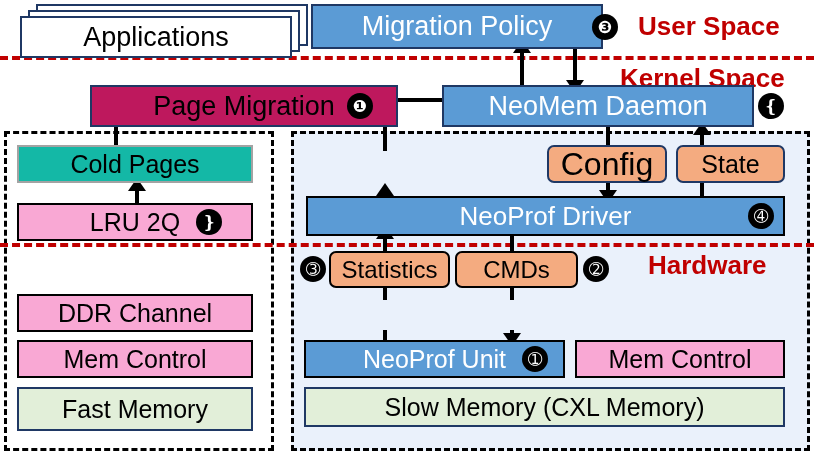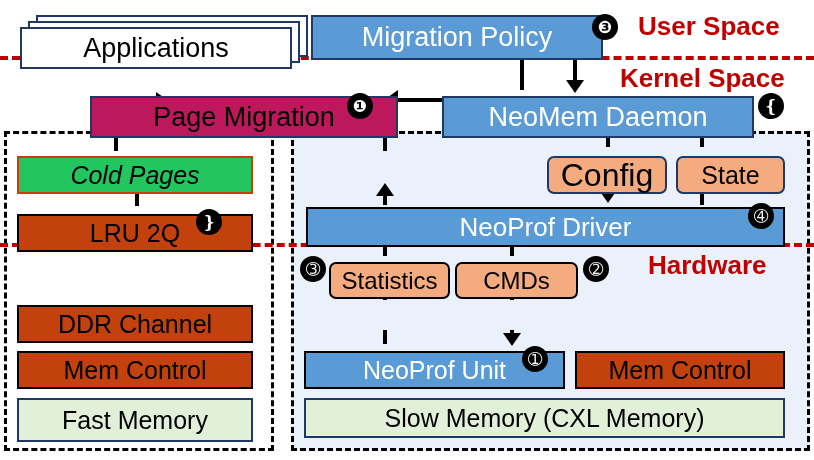--- a/index.html
+++ b/index.html
@@ -1,28 +1,28 @@
 <!DOCTYPE html>
 <html><head>
 <meta charset="utf-8">
 <style>
   html,body{margin:0;padding:0;background:#ffffff;}
   body{font-family:"Liberation Sans",sans-serif;}
   #stage{position:relative;width:814px;height:460px;overflow:hidden;background:#fff;}
 
   
   .box{position:absolute;box-sizing:border-box;display:flex;align-items:center;
-       justify-content:center;text-align:left;white-space:nowrap;margin-top:11px;}
+       justify-content:center;text-align:left;white-space:nowrap;}
   .lbl{display:inline-block;}
 
-  .b-grey{background:#c2410c;border:2px solid #000;color:#000;}
+  .b-grey{background:#f9a8d4;border:2px solid #000;color:#000;}
   .b-grey-blue{background:#be185d;border:2px solid #1f3864;color:#000;}
   .b-blue{background:#5b9bd5;border:2px solid #1f3864;color:#ffffff;}
   .b-blue-k{background:#5b9bd5;border:2px solid #000;color:#ffffff;}
-  .b-cream{background:#22c55e;border:2px solid #c2410c;color:#000;font-style:italic;}
+  .b-cream{background:#14b8a6;border:2px solid #a3a3a3;color:#000;}
   .b-orange{background:#f4ab80;border:2px solid #1f3864;color:#000;border-radius:7px;}
   .b-orange-k{background:#f4ab80;border:2px solid #000;color:#000;border-radius:7px;}
   .b-green{background:#e2efd9;border:2px solid #1f3864;color:#000;}
   .b-white{background:#ffffff;border:2px solid #1f3864;color:#000;}
 
   
   .dashbox{position:absolute;box-sizing:border-box;border:3px dashed #000;}
   .region-blue{background:#eaf1fb;}
 
   

